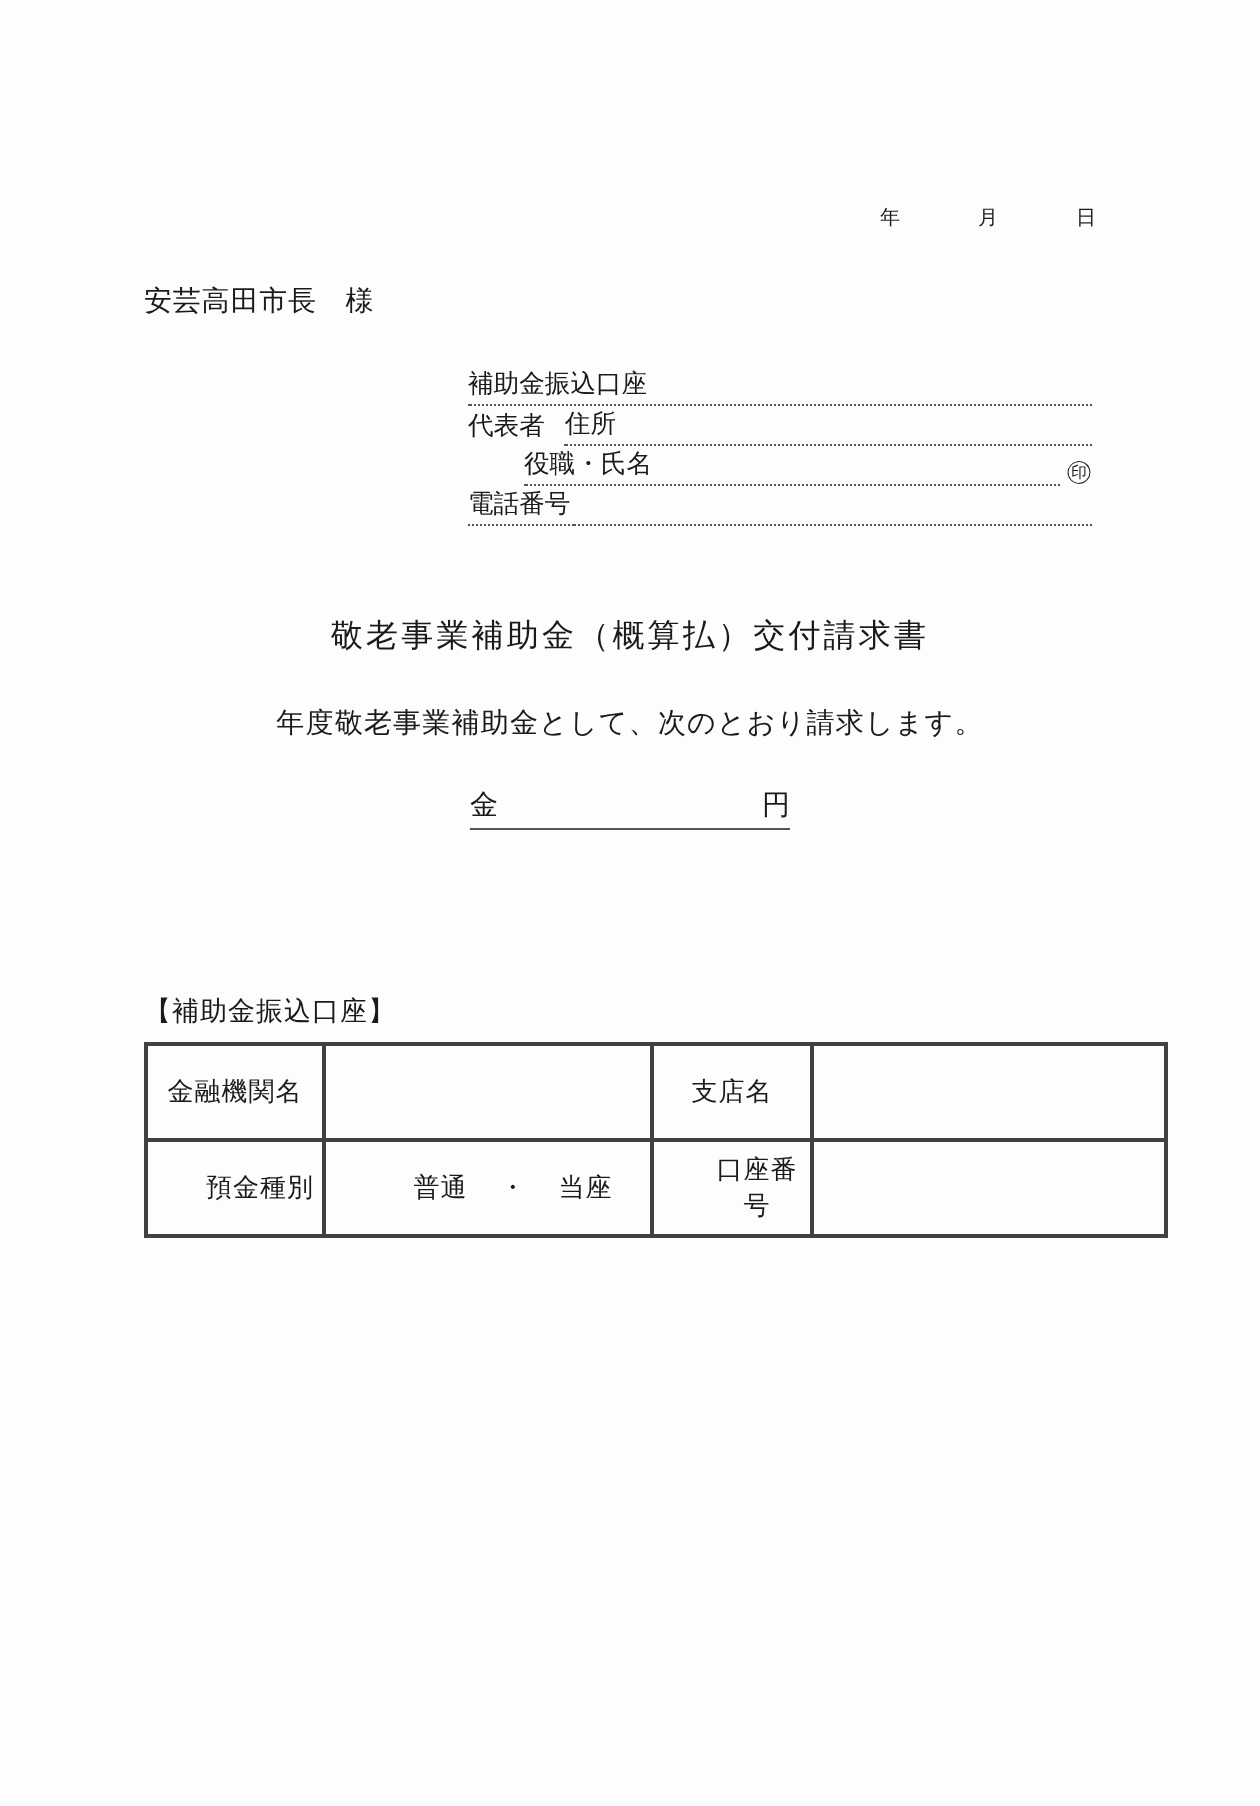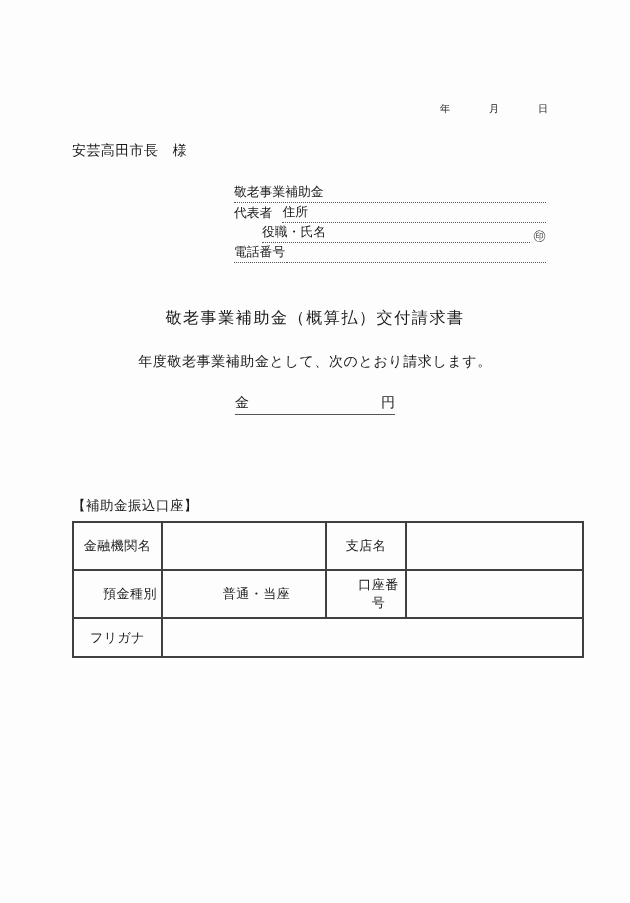--- a/index.html
+++ b/index.html
@@ -148,20 +148,21 @@
 
   tr.r1 td { height: 46px; }
   tr.r2 td { height: 46px; padding-left: 27px; }
   tr.r3 td { height: 37px; }
   tr.r4 td { height: 55px; }
 
   .type-choice {
     display: flex;
     justify-content: center;
     align-items: flex-end;
+    gap: 16px;
   }
 </style>
 </head>
 <body>
 
 <div class="page">
 
 
   <div class="abs date-line">
     <span class="unit">年</span>
@@ -169,21 +170,21 @@
     <span class="unit">月</span>
     <span class="gap"></span>
     <span class="unit">日</span>
   </div>
 
   <div class="abs addressee">安芸高田市長　様</div>
 
   <div class="applicant">
 
     <div class="app-row">
-      <span class="app-label dotted">敬老事業補助金</span>
+      <span class="app-label dotted">補助金振込口座</span>
       <span class="app-rule"></span>
     </div>
 
     <div class="app-row">
       <span class="app-label">代表者</span>
       <span class="app-label dotted" style="margin-left:10px;">住所</span>
       <span class="app-rule"></span>
     </div>
 
     <div class="app-row">
@@ -226,21 +227,17 @@
           <div class="type-choice">
             <span>普通</span>
             <span>・</span>
             <span>当座</span>
           </div>
         </td>
         <td class="c-label2">口座番号</td>
         <td class="c-valB"></td>
       </tr>
 
-      <tr class="r3">
-        <td class="c-label">フリガナ</td>
-        <td colspan="3"></td>
-      </tr>
 
     </tbody>
   </table>
 
 </div>
 
 </body></html>

